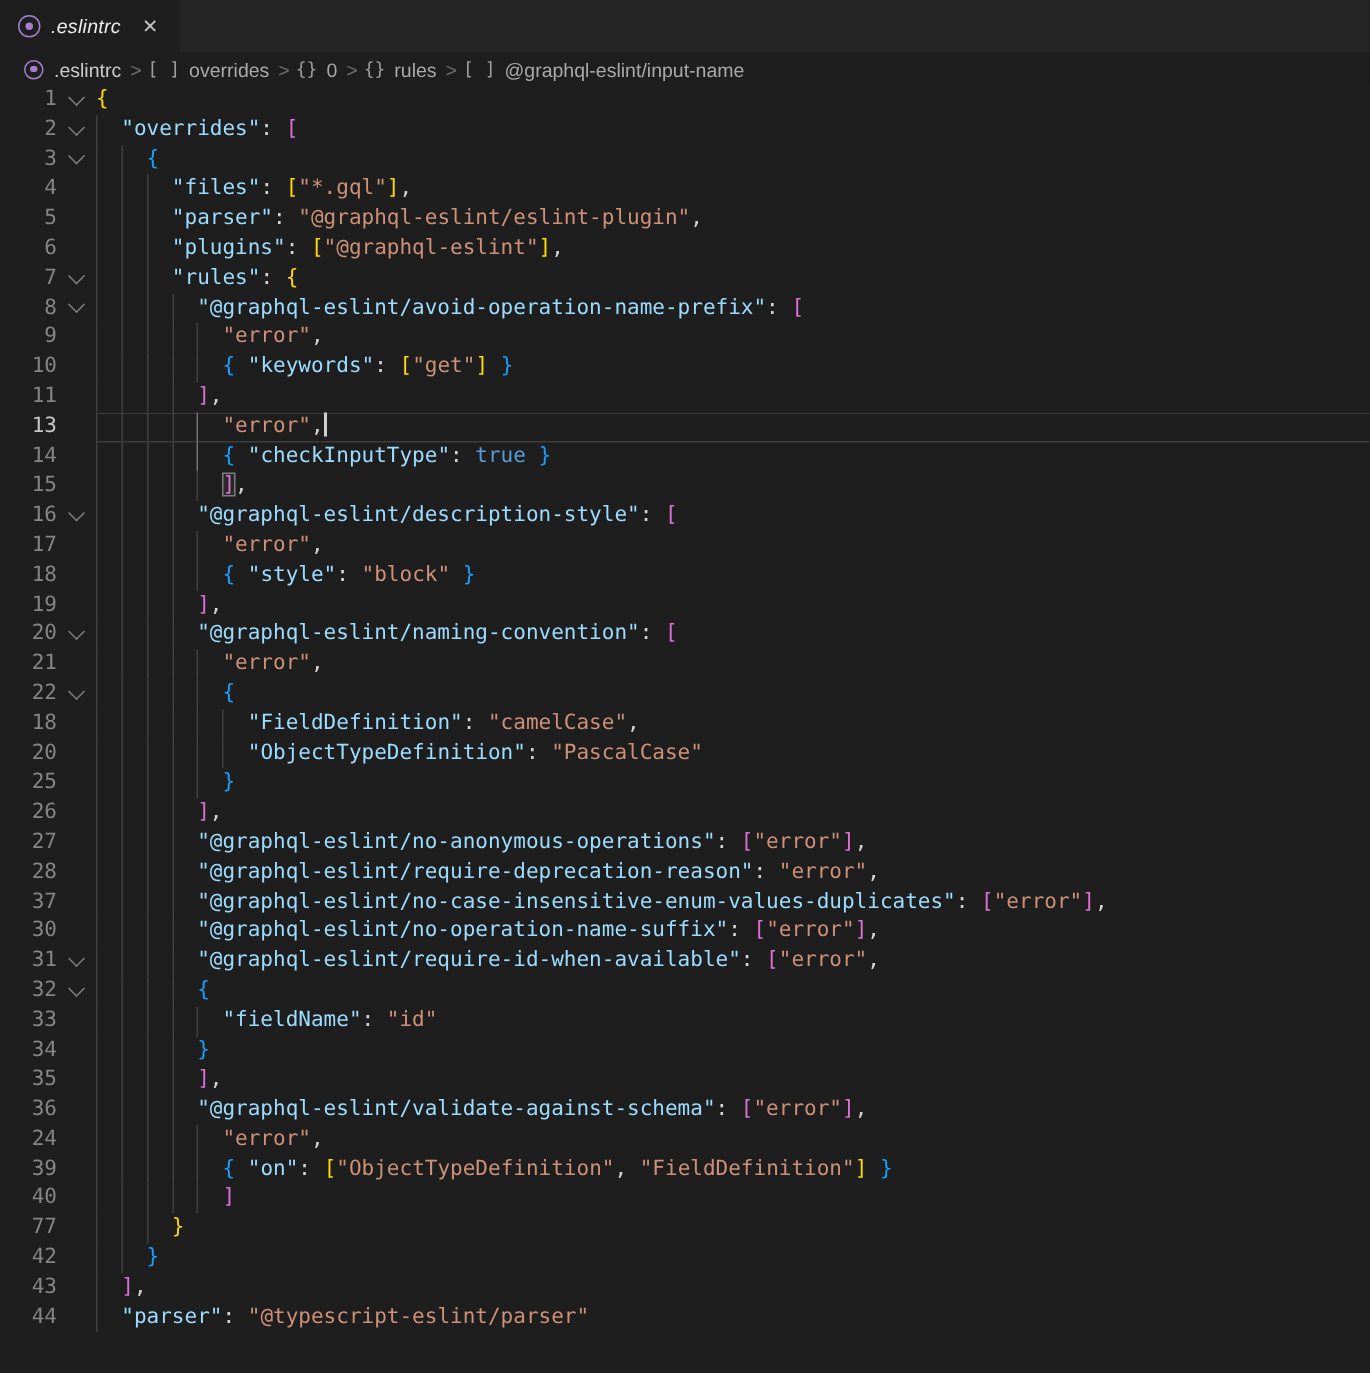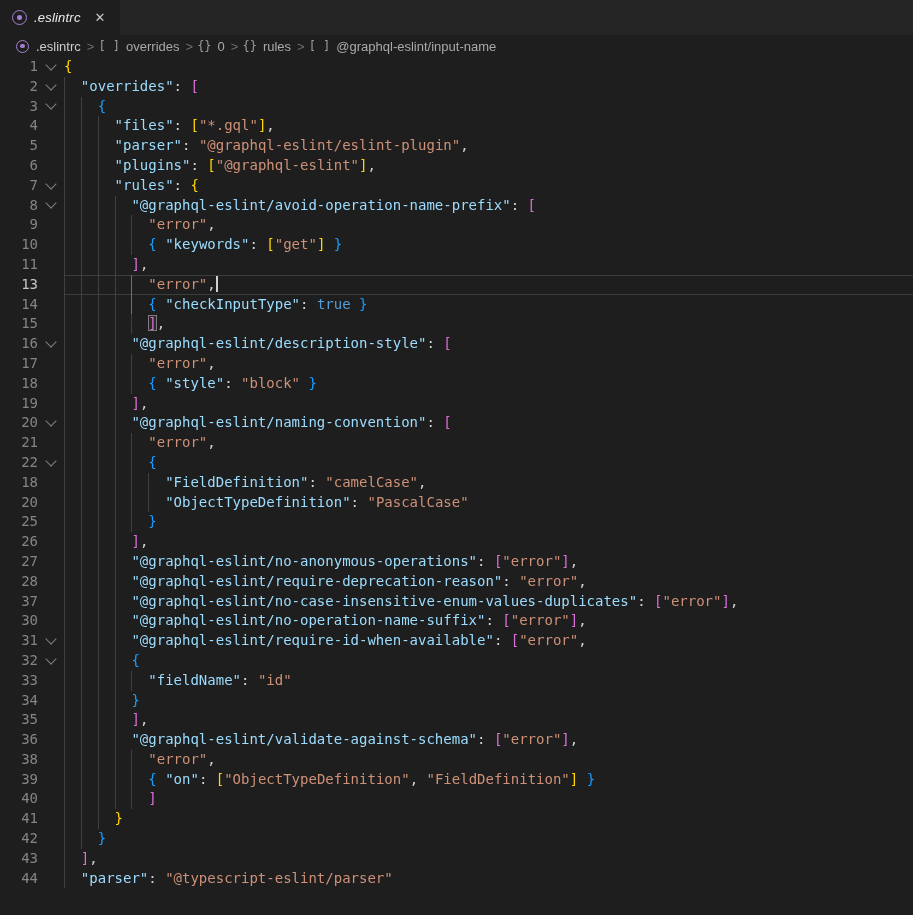--- a/index.html
+++ b/index.html
@@ -274,36 +274,36 @@
         <div class="num">35</div>
         <div class="fold"></div>
         <div class="code"><span class="guide" style="left: 0ch;"></span><span class="guide" style="left: 2ch;"></span><span class="guide" style="left: 4ch;"></span><span class="guide" style="left: 6ch;"></span><span>        </span><span class="tk-b2">]</span><span class="tk-pn">,</span></div>
       </div>
       <div class="row">
         <div class="num">36</div>
         <div class="fold"></div>
         <div class="code"><span class="guide" style="left: 0ch;"></span><span class="guide" style="left: 2ch;"></span><span class="guide" style="left: 4ch;"></span><span class="guide" style="left: 6ch;"></span><span>        </span><span class="tk-key">"@graphql-eslint/validate-against-schema"</span><span class="tk-pn">: </span><span class="tk-b2">[</span><span class="tk-str">"error"</span><span class="tk-b2">]</span><span class="tk-pn">,</span></div>
       </div>
       <div class="row">
-        <div class="num">38</div>
+        <div class="num">24</div>
         <div class="fold"></div>
         <div class="code"><span class="guide" style="left: 0ch;"></span><span class="guide" style="left: 2ch;"></span><span class="guide" style="left: 4ch;"></span><span class="guide" style="left: 6ch;"></span><span class="guide" style="left: 8ch;"></span><span>          </span><span class="tk-str">"error"</span><span class="tk-pn">,</span></div>
       </div>
       <div class="row">
         <div class="num">39</div>
         <div class="fold"></div>
         <div class="code"><span class="guide" style="left: 0ch;"></span><span class="guide" style="left: 2ch;"></span><span class="guide" style="left: 4ch;"></span><span class="guide" style="left: 6ch;"></span><span class="guide" style="left: 8ch;"></span><span>          </span><span class="tk-b3">{</span><span class="tk-pn"> </span><span class="tk-key">"on"</span><span class="tk-pn">: </span><span class="tk-b1">[</span><span class="tk-str">"ObjectTypeDefinition"</span><span class="tk-pn">, </span><span class="tk-str">"FieldDefinition"</span><span class="tk-b1">]</span><span class="tk-pn"> </span><span class="tk-b3">}</span></div>
       </div>
       <div class="row">
         <div class="num">40</div>
         <div class="fold"></div>
         <div class="code"><span class="guide" style="left: 0ch;"></span><span class="guide" style="left: 2ch;"></span><span class="guide" style="left: 4ch;"></span><span class="guide" style="left: 6ch;"></span><span class="guide" style="left: 8ch;"></span><span>          </span><span class="tk-b2">]</span></div>
       </div>
       <div class="row">
-        <div class="num">41</div>
+        <div class="num">77</div>
         <div class="fold"></div>
         <div class="code"><span class="guide" style="left: 0ch;"></span><span class="guide" style="left: 2ch;"></span><span class="guide" style="left: 4ch;"></span><span>      </span><span class="tk-b1">}</span></div>
       </div>
       <div class="row">
         <div class="num">42</div>
         <div class="fold"></div>
         <div class="code"><span class="guide" style="left: 0ch;"></span><span class="guide" style="left: 2ch;"></span><span>    </span><span class="tk-b3">}</span></div>
       </div>
       <div class="row">
         <div class="num">43</div>

